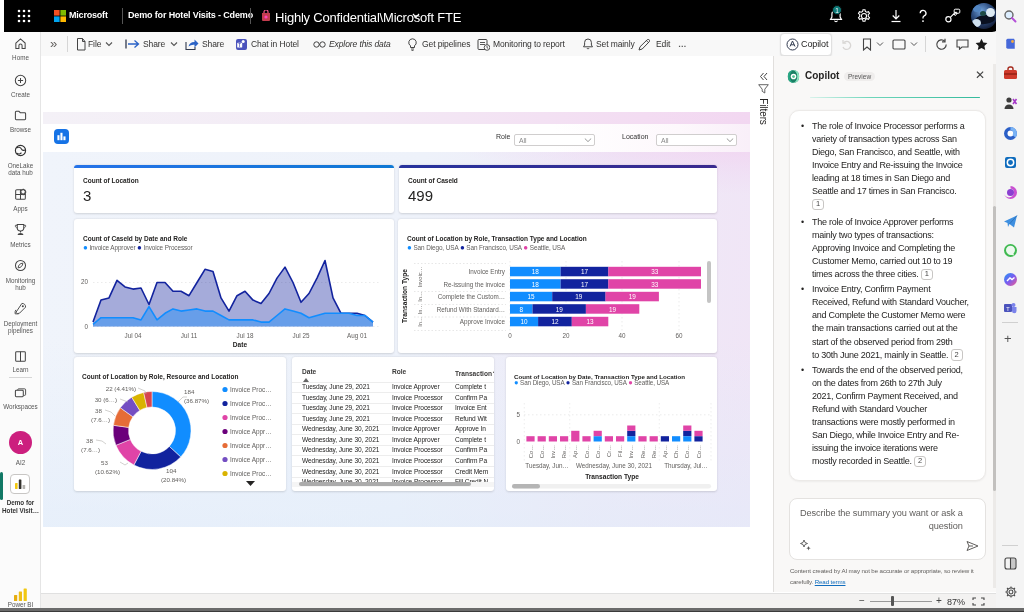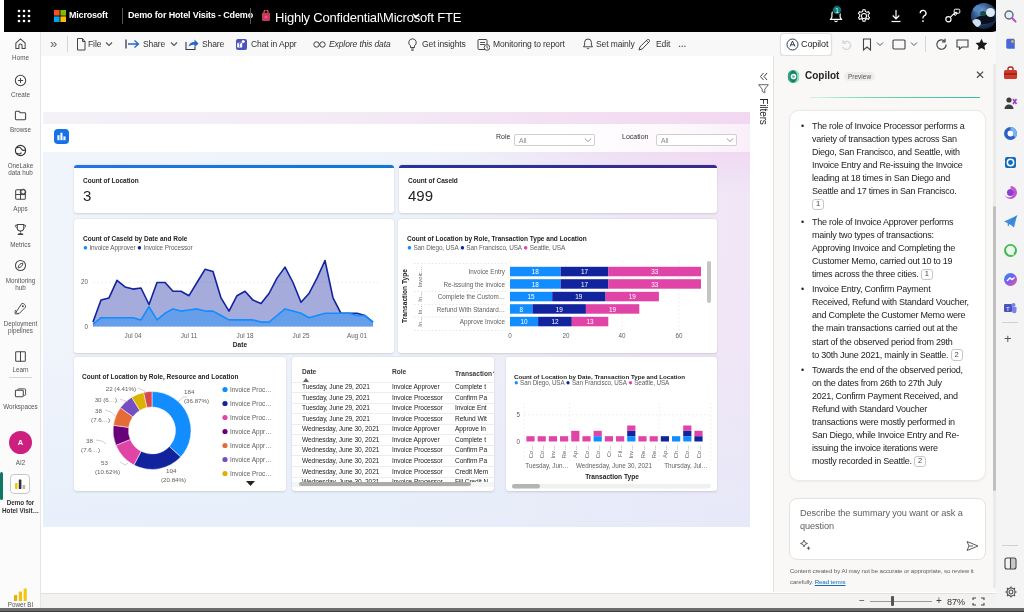--- a/index.html
+++ b/index.html
@@ -136,32 +136,32 @@
         <path d="M1 4 v7.5 h9 V9" fill="none" stroke="#30394e" stroke-width="1.1"></path>
         <path d="M3.5 8.5 a6 6 0 0 1 6-4.5 V1.5 L13.5 5.5 L9.5 9.5 V6.8 a8 8 0 0 0 -6 1.7 z" fill="#2a62c6"></path>
       </svg>
     <div class="tbitem" style="left:161px;">Share</div>
     <svg class="abs" style="left:194px;top:6px" width="13" height="13" viewBox="0 0 13 13">
         <rect x="1" y="1" width="11" height="11" rx="2" fill="#4b53bc"></rect>
         <circle cx="8.2" cy="3.6" r="1.5" fill="#fff"></circle>
         <rect x="2.2" y="4.8" width="5" height="4.8" rx="0.6" fill="#fff"></rect>
         <text x="4.7" y="8.8" font-size="4.5" fill="#4b53bc" text-anchor="middle" font-weight="bold">T</text>
       </svg>
-    <div class="tbitem" style="left:210px;">Chat in Appr</div>
+    <div class="tbitem" style="left:210px;">Chat in Hotel</div>
     <svg class="abs" style="left:272px;top:7px" width="13" height="11" viewBox="0 0 13 11">
         <circle cx="3.5" cy="5.5" r="2.7" stroke="#444" stroke-width="1" fill="none"></circle>
         <circle cx="9.5" cy="5.5" r="2.7" stroke="#444" stroke-width="1" fill="none"></circle>
         <path d="M6.2 5.5 h0.8" stroke="#444" stroke-width="1"></path>
       </svg>
     <div class="tbitem" style="left:288px;font-style:italic;">Explore this data</div>
     <svg class="abs" style="left:366px;top:6px" width="11" height="13" viewBox="0 0 11 13">
         <path d="M5.5 0.8 a3.8 3.8 0 0 1 2 7 v1.7 h-4 V7.8 a3.8 3.8 0 0 1 2-7 z" stroke="#444" stroke-width="1" fill="none"></path>
         <path d="M4 11 h3 M4.5 12.4 h2" stroke="#444" stroke-width="0.9"></path>
       </svg>
-    <div class="tbitem" style="left:381px;">Get insights</div>
+    <div class="tbitem" style="left:381px;">Get pipelines</div>
     <svg class="abs" style="left:436px;top:6px" width="13" height="13" viewBox="0 0 13 13">
         <rect x="1" y="1.5" width="9" height="10" rx="1" stroke="#444" stroke-width="1" fill="none"></rect>
         <path d="M3 4.5 h5 M3 6.5 h5" stroke="#444" stroke-width="0.9"></path>
         <circle cx="10" cy="9.5" r="2.8" fill="#f8f8f8" stroke="#444" stroke-width="0.9"></circle>
         <path d="M10 8 v1.7 l1.2 0.7" stroke="#444" stroke-width="0.9" fill="none"></path>
       </svg>
     <div class="tbitem" style="left:452px;">Monitoring to report</div>
     <svg class="abs" style="left:541px;top:6px" width="12" height="13" viewBox="0 0 12 13">
         <path d="M6 1 a3.4 3.4 0 0 0 -3.4 3.4 v2.6 l-1.1 1.8 h9 l-1.1-1.8 v-2.6 A3.4 3.4 0 0 0 6 1 z" fill="none" stroke="#444" stroke-width="1"></path>
         <path d="M4.8 10 a1.3 1.3 0 0 0 2.4 0" stroke="#444" stroke-width="0.9" fill="none"></path>
@@ -604,21 +604,21 @@
       <div style="position:relative;"><span style="position:absolute;left:-11px;">•</span>The role of Invoice Processor performs a<br>variety of transaction types across San<br>Diego, San Francisco, and Seattle, with<br>Invoice Entry and Re-issuing the Invoice<br>leading at 18 times in San Diego and<br>Seattle and 17 times in San Francisco.<br><span class="badge">1</span></div>
       <div style="position:relative;margin-top:4.5px;"><span style="position:absolute;left:-11px;">•</span>The role of Invoice Approver performs<br>mainly two types of transactions:<br>Approving Invoice and Completing the<br>Customer Memo, carried out 10 to 19<br>times across the three cities. <span class="badge">1</span></div>
       <div style="position:relative;margin-top:2px;"><span style="position:absolute;left:-11px;">•</span>Invoice Entry, Confirm Payment<br>Received, Refund with Standard Voucher,<br>and Complete the Customer Memo were<br>the main transactions carried out at the<br>start of the observed period from 29th<br>to 30th June 2021, mainly in Seattle. <span class="badge">2</span></div>
       <div style="position:relative;margin-top:2px;"><span style="position:absolute;left:-11px;">•</span>Towards the end of the observed period,<br>on the dates from 26th to 27th July<br>2021, Confirm Payment Received, and<br>Refund with Standard Voucher<br>transactions were mostly performed in<br>San Diego, while Invoice Entry and Re-<br>issuing the invoice iterations were<br>mostly recorded in Seattle. <span class="badge">2</span></div>
     </div>
 
     <div class="abs" style="left:219px;top:8px;width:2.5px;height:524px;background:#eceae8;"></div>
     <div class="abs" style="left:219px;top:150px;width:2.5px;height:285px;background:#c2c0be;border-radius:2px;"></div>
 
     <div class="abs" style="left:15px;top:442px;width:197px;height:62px;background:#fff;border:1px solid #e4e2e0;border-radius:8px;">
-      <div class="abs" style="left:10px;top:8px;font-size:9.2px;letter-spacing:-0.1px;color:#605e5c;line-height:13px;white-space:nowrap;">Describe the summary you want or ask a<br>question</div>
+      <div class="abs" style="left:10px;top:8px;font-size:9.2px;letter-spacing:-0.1px;color:#605e5c;line-height:13px;white-space:nowrap;text-align:right;">Describe the summary you want or ask a<br>question</div>
       <svg class="abs" style="left:9px;top:40px" width="13" height="13" viewBox="0 0 13 13">
         <path d="M5 1 L6 3.5 L8.5 4.5 L6 5.5 L5 8 L4 5.5 L1.5 4.5 L4 3.5 z" fill="none" stroke="#555" stroke-width="0.9"></path>
         <path d="M9.5 7 L10.1 8.6 L11.7 9.2 L10.1 9.8 L9.5 11.4 L8.9 9.8 L7.3 9.2 L8.9 8.6 z" fill="#555"></path>
       </svg>
       <svg class="abs" style="left:176px;top:41px" width="13" height="12" viewBox="0 0 13 12">
         <path d="M1 10.5 L12 6 L1 1.5 L3 6 z M3 6 h4" fill="none" stroke="#605e5c" stroke-width="1"></path>
       </svg>
     </div>
     <div class="abs" style="left:16px;top:510px;width:200px;font-size:6.2px;letter-spacing:-0.12px;color:#605e5c;line-height:10.5px;white-space:nowrap;">Content created by AI may not be accurate or appropriate, so review it<br>carefully. <a style="color:#0f6cbd;text-decoration:underline;">Read terms</a></div>
   </div>

